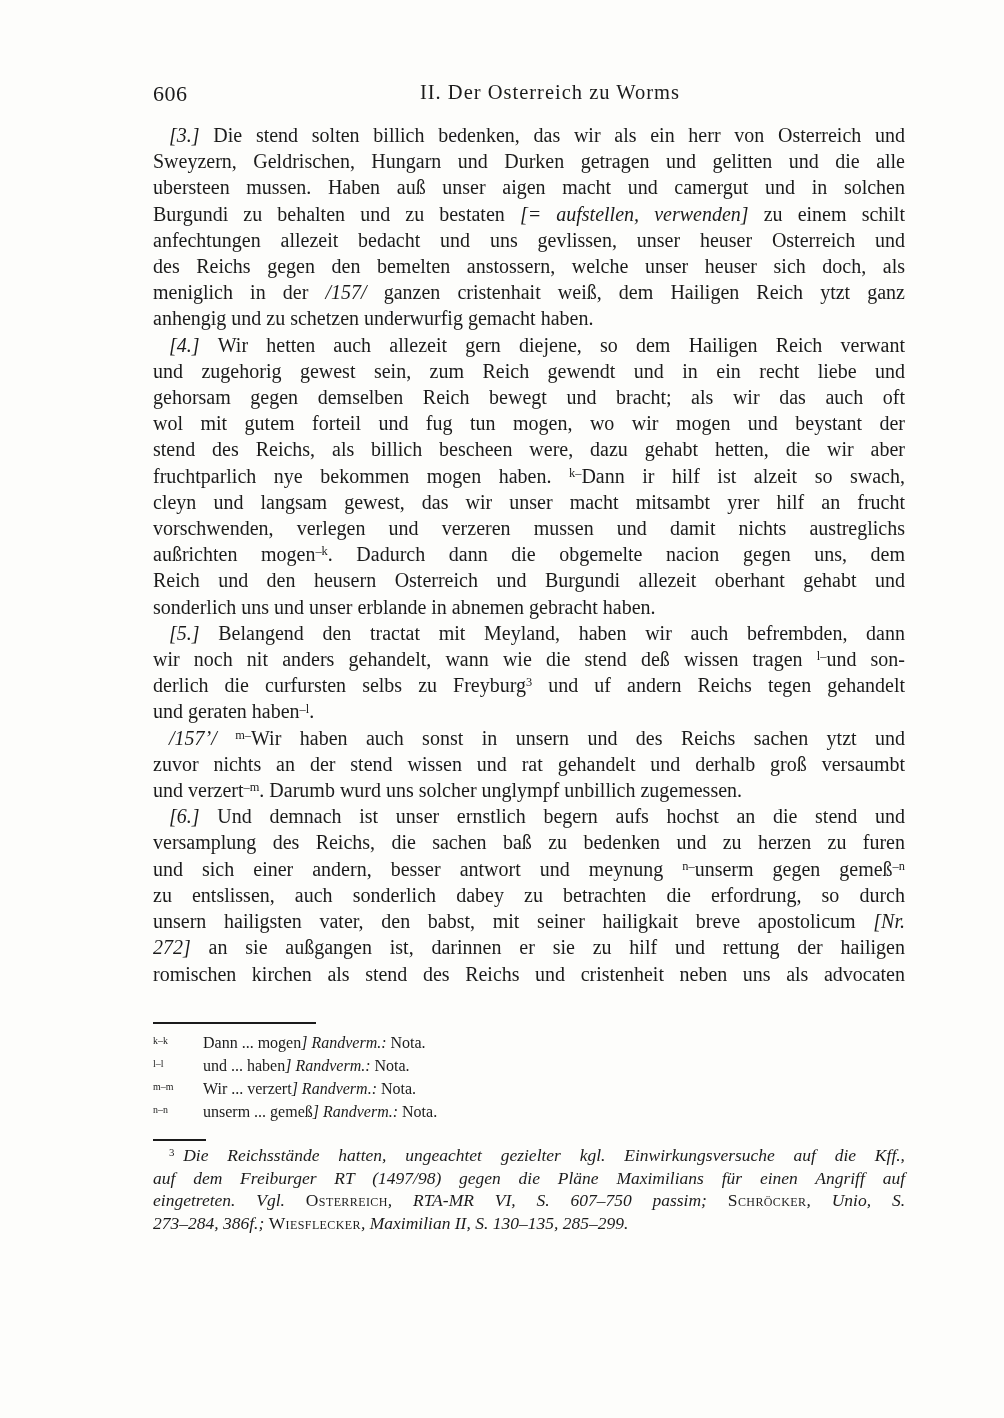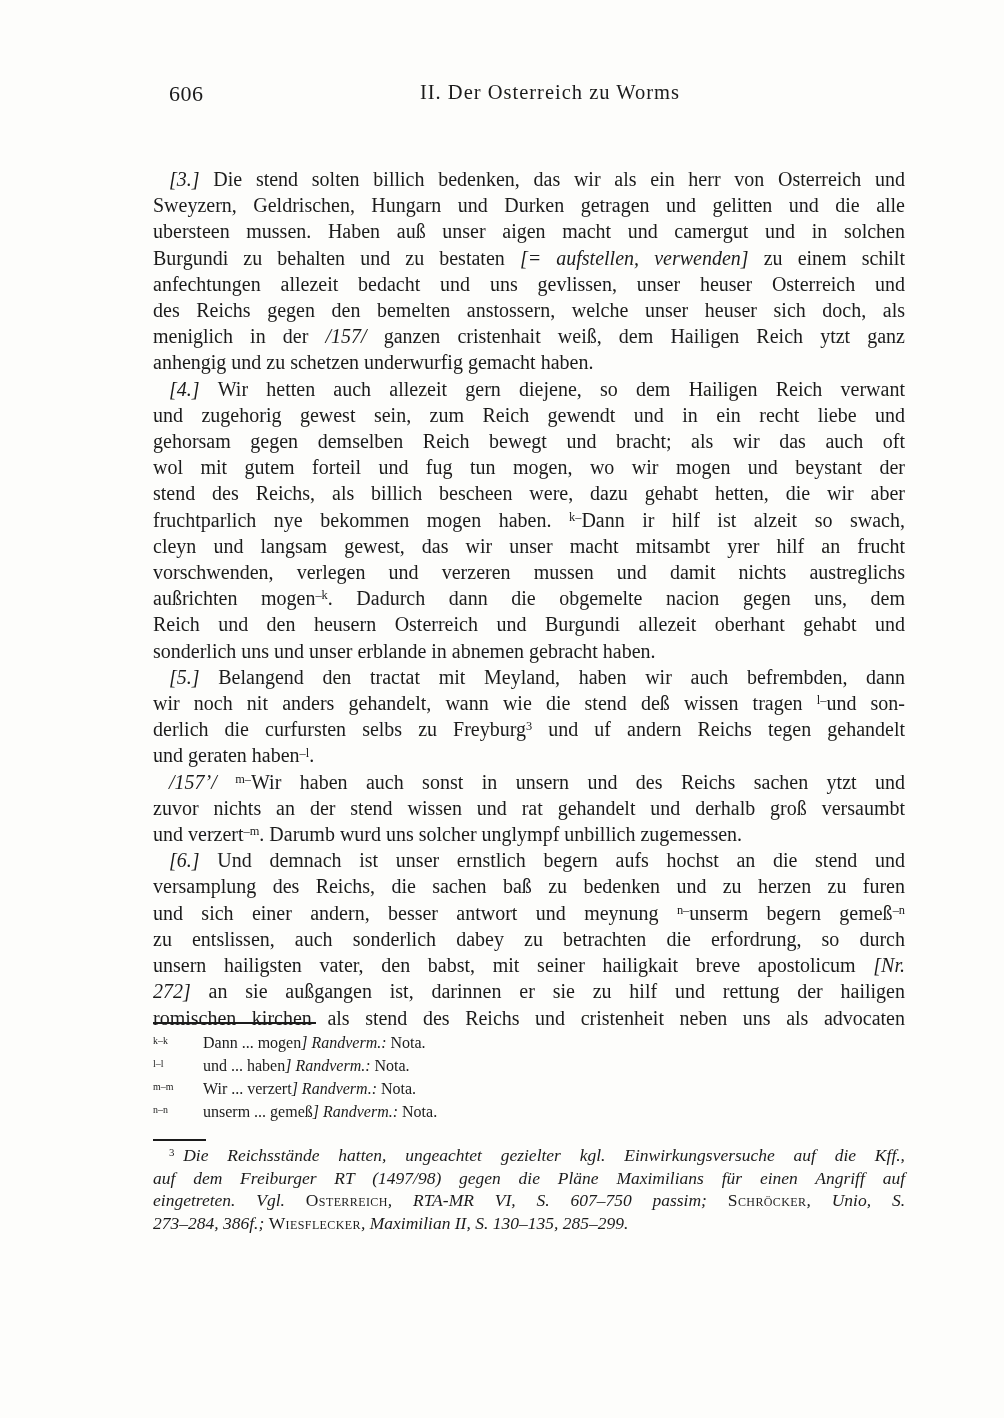--- a/index.html
+++ b/index.html
@@ -6,24 +6,24 @@
   .page {
     position:relative;
     width:1004px; height:1418px;
     margin:0 auto;
     background:#fdfdfb;
     color:#1b1b1b;
     font-family:"Liberation Serif","DejaVu Serif",serif;
     overflow:hidden;
   }
   .pg-header { position:absolute; top:81px; left:153px; width:752px; height:26px; font-size:22px; }
-  .page-number { position:absolute; left:16px; top:0; letter-spacing:0.5px;text-align:center; }
+  .page-number { position:absolute; left:0; top:0; letter-spacing:0.5px;text-align:center; }
   .running-head { position:absolute; left:0; right:0; text-align:center; transform:translateX(21px); font-size:20.5px; letter-spacing:1px; }
 
-  .main-text { position:absolute; top:122px; left:153px; width:752px; font-size:20px; line-height:26.2px;margin-top:44px; }
+  .main-text { position:absolute; top:122px; left:153px; width:752px; font-size:20px; line-height:26.2px; }
   .apparatus { position:absolute; top:1031px; left:153px; width:752px; font-size:16px; line-height:23px; }
   .footnote  { position:absolute; top:1144px; left:153px; width:752px; font-size:17.5px; line-height:22.5px; }
 
   .line { text-align:justify; text-align-last:justify; }
   .line.no-j { text-align-last:left; }
   .line.indent { text-indent:16px; }
 
   .s-r { font-style:normal; }
   .s-i { font-style:italic; }
   .s-sup { font-size:0.62em; position:relative; top:-0.48em; line-height:0; }
@@ -65,21 +65,21 @@
       <div class="line no-j"><span class="s-r">sonderlich uns und unser erblande in abnemen gebracht haben.</span></div>
       <div class="line indent"><span class="s-i">[5.] </span><span class="s-r">Belangend den tractat mit Meyland, haben wir auch befrembden, dann</span></div>
       <div class="line"><span class="s-r">wir noch nit anders gehandelt, wann wie die stend deß wissen tragen </span><span class="s-sup">l–</span><span class="s-r">und son-</span></div>
       <div class="line"><span class="s-r">derlich die curfursten selbs zu Freyburg</span><span class="s-sup">3</span><span class="s-r"> und uf andern Reichs tegen gehandelt</span></div>
       <div class="line no-j"><span class="s-r">und geraten haben</span><span class="s-sup">–l</span><span class="s-r">.</span></div>
       <div class="line indent"><span class="s-i">/157’/ </span><span class="s-sup">m–</span><span class="s-r">Wir haben auch sonst in unsern und des Reichs sachen ytzt und</span></div>
       <div class="line"><span class="s-r">zuvor nichts an der stend wissen und rat gehandelt und derhalb groß versaumbt</span></div>
       <div class="line no-j"><span class="s-r">und verzert</span><span class="s-sup">–m</span><span class="s-r">. Darumb wurd uns solcher unglympf unbillich zugemessen.</span></div>
       <div class="line indent"><span class="s-i">[6.] </span><span class="s-r">Und demnach ist unser ernstlich begern aufs hochst an die stend und</span></div>
       <div class="line"><span class="s-r">versamplung des Reichs, die sachen baß zu bedenken und zu herzen zu furen</span></div>
-      <div class="line"><span class="s-r">und sich einer andern, besser antwort und meynung </span><span class="s-sup">n–</span><span class="s-r">unserm begern gemeß</span><span class="s-sup">–n</span></div>
+      <div class="line"><span class="s-r">und sich einer andern, besser antwort und meynung </span><span class="s-sup">n–</span><span class="s-r">unserm gegen gemeß</span><span class="s-sup">–n</span></div>
       <div class="line"><span class="s-r">zu entslissen, auch sonderlich dabey zu betrachten die erfordrung, so durch</span></div>
       <div class="line"><span class="s-r">unsern hailigsten vater, den babst, mit seiner hailigkait breve apostolicum </span><span class="s-i">[Nr.</span></div>
       <div class="line"><span class="s-i">272]</span><span class="s-r"> an sie außgangen ist, darinnen er sie zu hilf und rettung der hailigen</span></div>
       <div class="line"><span class="s-r">romischen kirchen als stend des Reichs und cristenheit neben uns als advocaten</span></div>
     </section>
 
   <div class="rule rule-apparatus"></div>
   <section class="apparatus" id="apparatus">
       <div class="line no-j"><span class="s-sig">k–k</span><span class="s-r">Dann ... mogen</span><span class="s-i">] Randverm.:</span><span class="s-r"> Nota.</span></div>
       <div class="line no-j"><span class="s-sig">l–l</span><span class="s-r">und ... haben</span><span class="s-i">] Randverm.:</span><span class="s-r"> Nota.</span></div>

